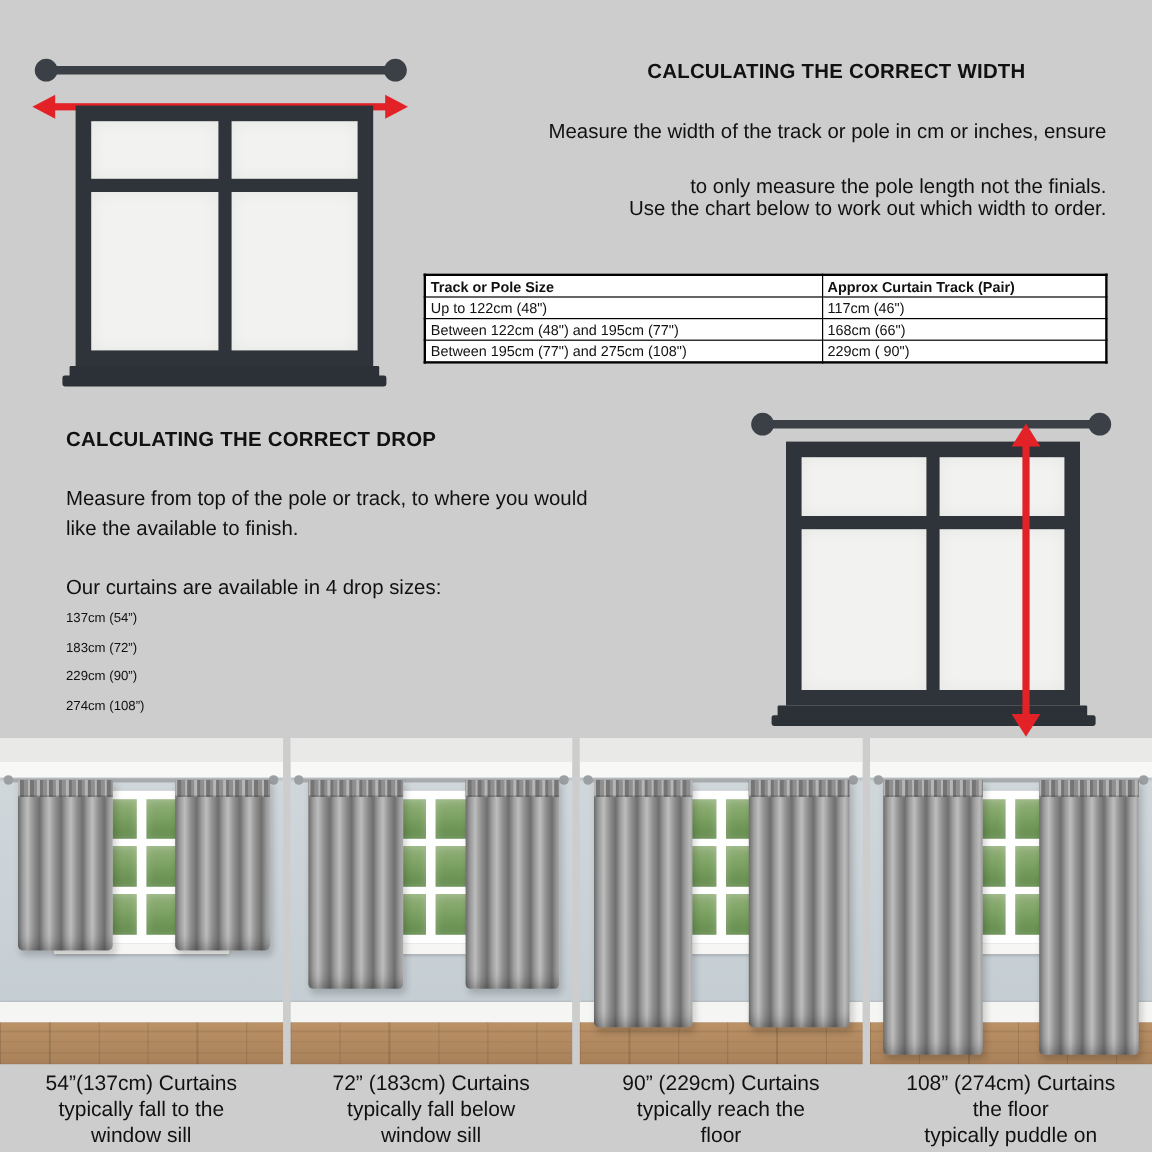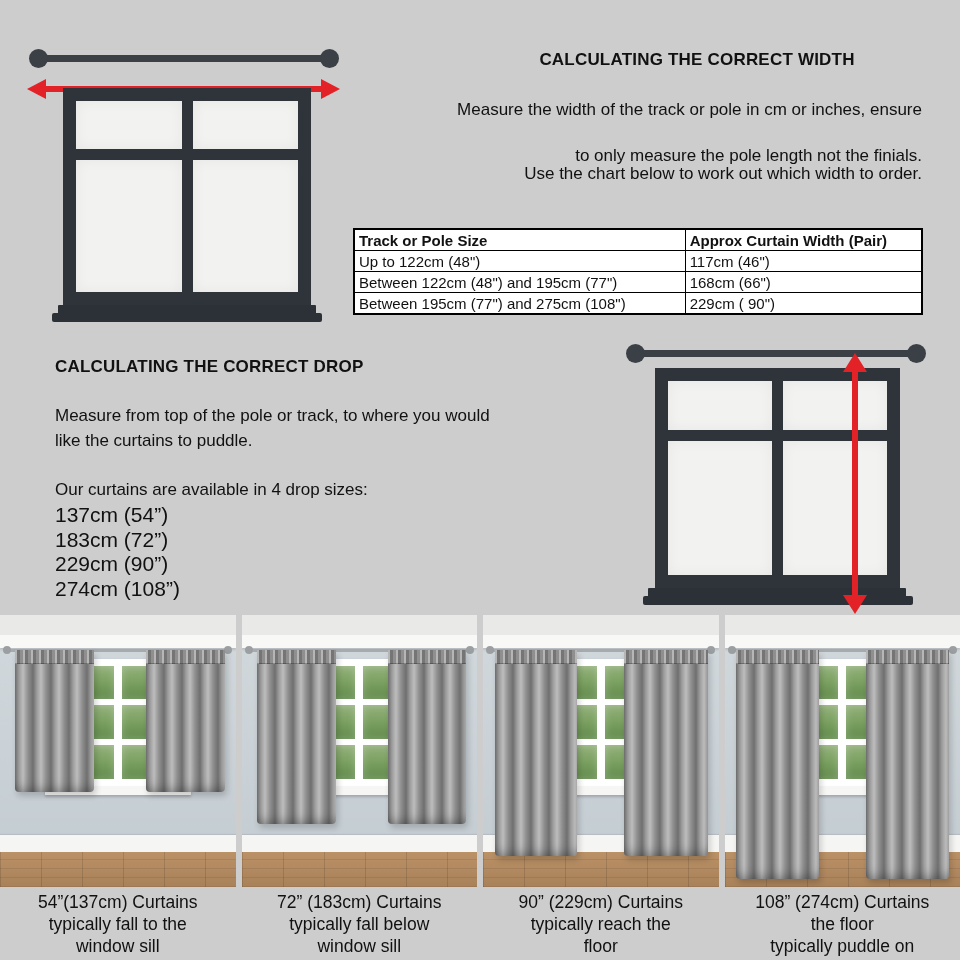--- a/index.html
+++ b/index.html
@@ -35,27 +35,27 @@
   .sill-a { position:absolute; background:#2b3136; height:9px; border-radius:1px; }
   .sill-b { position:absolute; background:#2b3136; height:9px; border-radius:2px; }
 
   
   .h-title { position:absolute; font-size:17px; font-weight:bold; letter-spacing:0.2px; white-space:nowrap; }
   .body-line { position:absolute; font-size:17px; line-height:25px; white-space:nowrap; }
   .right-align { text-align:right; }
 
   
   .chart-table { position:absolute; left:353px; top:228px; width:570px; border-collapse:collapse; background:#ffffff; }
-  .chart-table th, .chart-table td { border:1px solid #000; font-size:15px; padding:2px 4px 1px 4px; white-space:nowrap; text-align:left; }
+  .chart-table th, .chart-table td { border:1px solid #000; font-size:12px; padding:2px 4px 1px 4px; white-space:nowrap; text-align:left; }
   .chart-table th { font-weight:bold; }
   .chart-table { border:2px solid #000; }
   .chart-table col.c1 { width:58.3%; } .chart-table col.c2 { width:41.7%; }
 
   
-  .drop-list-item { font-size:21px; line-height:24.5px; white-space:nowrap; }
+  .drop-list-item { font-size:11px; line-height:24.5px; white-space:nowrap; }
 
   
   .photos { position:absolute; left:0; top:615px; width:960px; height:272px; display:grid; grid-template-columns:repeat(4,1fr); gap:6px; }
   .photo { position:relative; overflow:hidden; background:linear-gradient(180deg,#d2d9dd,#c2cbd1); }
   .ceiling { position:absolute; left:0; right:0; top:0; height:7.5%; background:#e9e9e7; }
   .cornice { position:absolute; left:0; right:0; top:7.5%; height:4.5%; background:#f8f8f6; box-shadow:0 2px 2px rgba(0,0,0,0.12); }
   .baseboard { position:absolute; left:0; right:0; top:81%; height:6%; background:#f5f5f3; box-shadow:0 -1px 1px rgba(0,0,0,0.08); }
   .floor { position:absolute; left:0; right:0; top:87%; bottom:0;
     background:
       repeating-linear-gradient(90deg, rgba(0,0,0,0.12) 0 1px, rgba(255,255,255,0) 1px 41px),
@@ -122,42 +122,42 @@
 <div class="body-line right-align" style="right:38px;top:161px;">Use the chart below to work out which width to order.</div>
 
 <table class="chart-table">
   <colgroup>
       <col class="c1">
       <col class="c2">
     </colgroup>
   <thead>
     <tr>
       <th>Track or Pole Size</th>
-      <th>Approx Curtain Width (Pair)</th>
+      <th>Approx Curtain Track (Pair)</th>
     </tr>
   </thead>
   <tbody>
     <tr>
       <td>Up to 122cm (48")</td>
       <td>117cm (46")</td>
     </tr>
     <tr>
       <td>Between 122cm (48") and 195cm (77")</td>
       <td>168cm (66")</td>
     </tr>
     <tr>
       <td>Between 195cm (77") and 275cm (108")</td>
       <td>229cm ( 90")</td>
     </tr>
   </tbody>
 </table>
 
 <div class="h-title" style="left:55px;top:357px;">CALCULATING THE CORRECT DROP</div>
 <div class="body-line" style="left:55px;top:403px;">Measure from top of the pole or track, to where you would</div>
-<div class="body-line" style="left:55px;top:428px;">like the curtains to puddle.</div>
+<div class="body-line" style="left:55px;top:428px;">like the available to finish.</div>
 <div class="body-line" style="left:55px;top:477px;">Our curtains are available in 4 drop sizes:</div>
 <div class="abs" style="left:55px;top:503px;">
   <div class="drop-list-item">137cm (54”)</div>
   <div class="drop-list-item">183cm (72”)</div>
   <div class="drop-list-item">229cm (90”)</div>
   <div class="drop-list-item">274cm (108”)</div>
 </div>
 
 <div class="abs" style="left:600px;top:330px;width:360px;height:290px;">
   <div class="pole" style="left:35px;top:20px;width:282px;">

